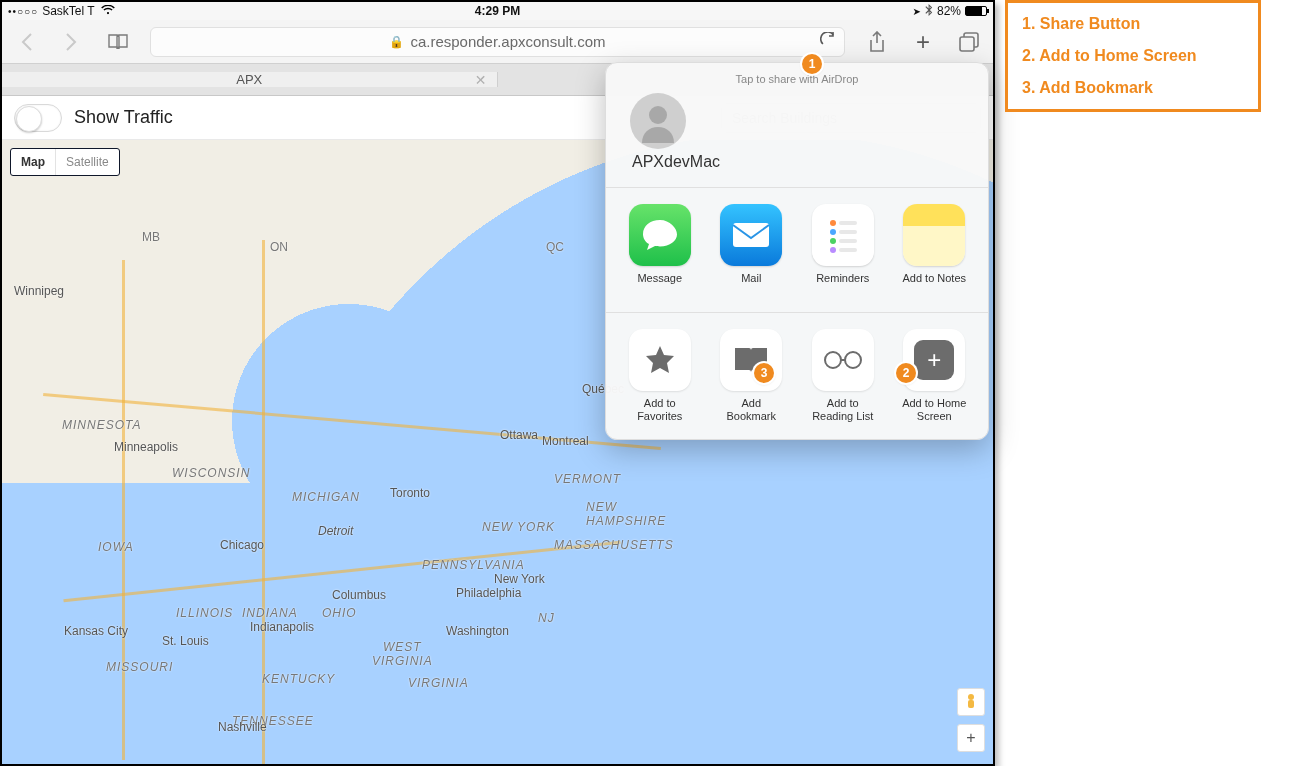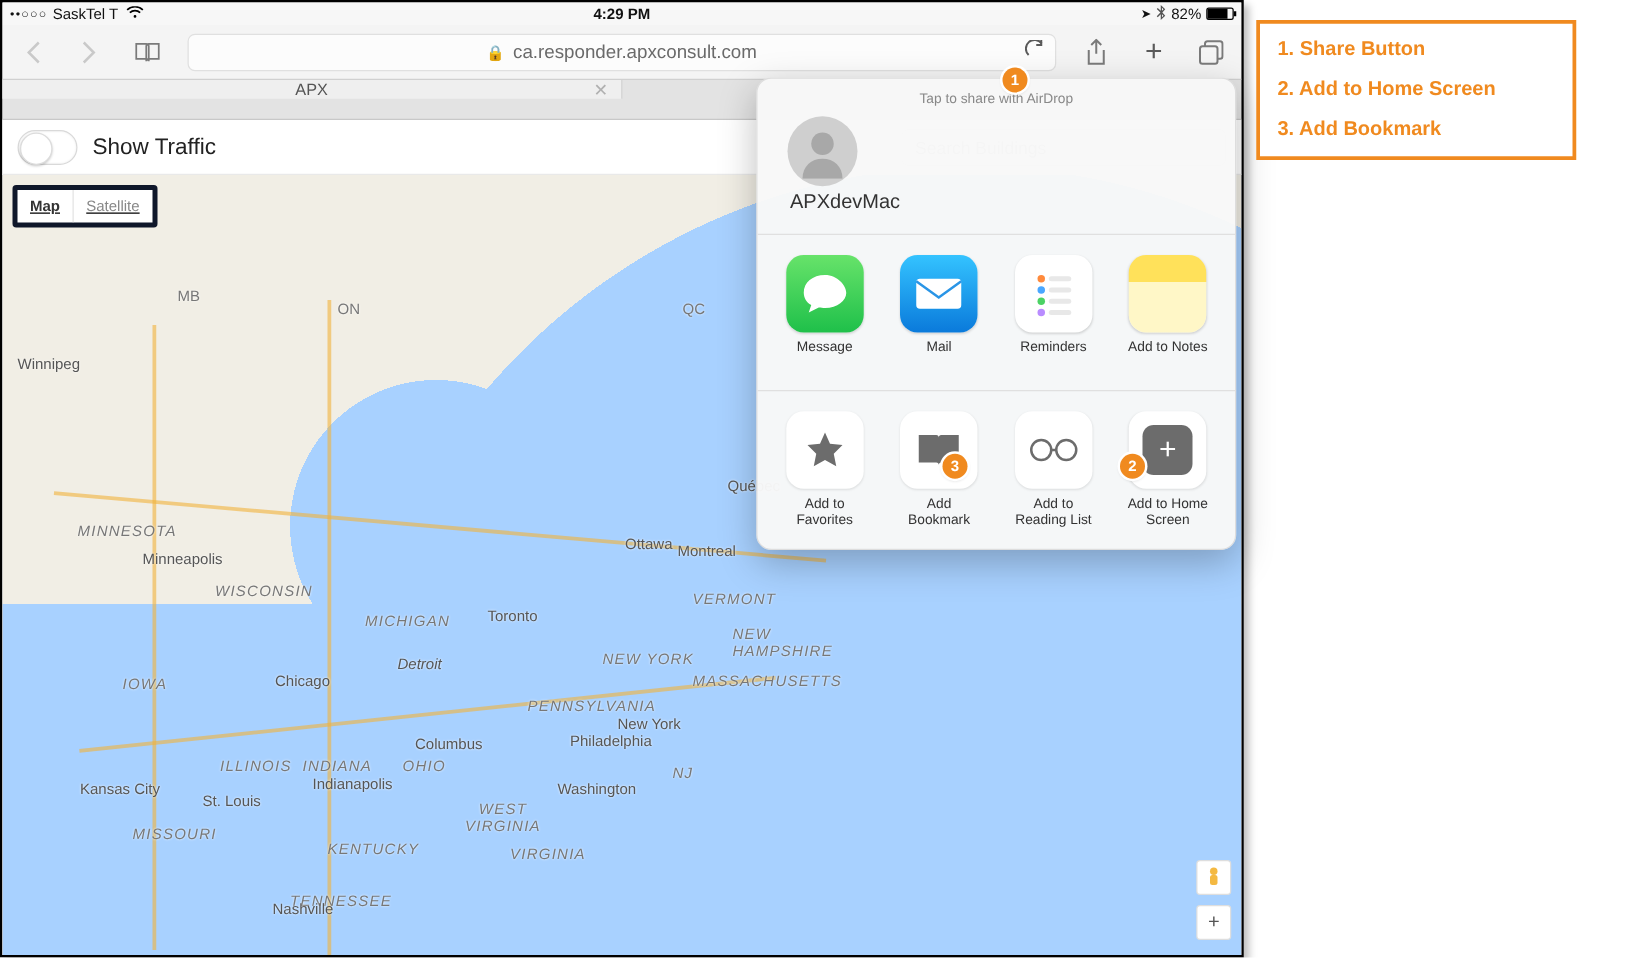--- a/index.html
+++ b/index.html
@@ -14,37 +14,37 @@
   .batt::after{content:""; position:absolute; right:-3px; top:2px; width:2px; height:4px; background:#000;}
   .batt i { display:block; height:100%; width:82%; background:#000;}
   
   .toolbar { height:44px; background:#f4f4f4; border-bottom:1px solid #d0d0d0; display:flex; align-items:center; padding:0 10px; gap:18px; position:relative;}
   .tb-control{ color:#c8c8c8; display:flex; align-items:center; justify-content:center; width:28px; height:28px;}
   .tb-dark{ color:#5a5a5a;}
   .addr { flex:1; height:30px; background:#fcfcfc; border:1px solid #e0e0e0; border-radius:6px; display:flex; align-items:center; justify-content:center; gap:6px; color:#6a6a6a; font-size:15px; position:relative;}
   .addr .lock{font-size:12px; color:#777;}
   .addr .reload{ position:absolute; right:8px; color:#5a5a5a;}
   
-  .tabbar { height:32px; background:#e3e3e3; border-bottom:1px solid #c8c8c8; display:flex; align-items:flex-start;}
+  .tabbar { height:32px; background:#e3e3e3; border-bottom:1px solid #c8c8c8; display:flex; align-items:center;}
   .tab { flex:0 0 50%; display:flex; align-items:center; justify-content:center; font-size:13px; color:#555; position:relative; background:#efefef; border-right:1px solid #cfcfcf;}
   .tab .close{ position:absolute; right:10px; color:#b0b0b0; font-size:14px;}
   
   .page { position:relative; height:calc(100% - 18px - 44px - 32px); background:#fff;}
   .traffic-row{ height:44px; display:flex; align-items:center; padding:0 12px; gap:12px; border-bottom:1px solid #e9e9e9; background:#fff;}
   .toggle{ width:48px; height:28px; border-radius:14px; background:#fff; border:1px solid #d9d9d9; position:relative; box-shadow:inset 0 0 2px rgba(0,0,0,.08);}
   .toggle::after{content:""; position:absolute; left:1px; top:1px; width:24px; height:24px; border-radius:50%; background:#fff; border:1px solid #dcdcdc; box-shadow:0 1px 2px rgba(0,0,0,.2);}
   .traffic-label{ font-size:18px; color:#222;text-align:center;}
   .searchbox{ margin-left:auto; width:260px; height:30px; border:1px solid #e0e0e0; border-radius:6px; background:#fff; display:flex; align-items:center; padding:0 10px; color:#a0a0a0; font-size:14px;}
   .maparea{ position:relative; height:calc(100% - 44px); overflow:hidden;}
   .map-bg{ position:absolute; inset:0; background:
      radial-gradient(circle at 35% 45%, #a8d1ff 0 16%, transparent 16%),
      radial-gradient(circle at 78% 80%, #a8d1ff 0 55%, transparent 55%),
      linear-gradient(180deg,#f1eee5 0 55%, #a8d1ff 55% 100%);
   }
-  .maptype{ position:absolute; left:8px; top:8px; display:flex; border:4px solid #0f172a; border-radius:3px; overflow:hidden; background:#fff; font-size:12px;text-decoration:underline;}
+  .maptype{ position:absolute; left:8px; top:8px; display:flex; border:1px solid #0f172a; border-radius:3px; overflow:hidden; background:#fff; font-size:12px;}
   .maptype span{ padding:6px 10px; color:#333;}
   .maptype span.active{ font-weight:600;}
   .maptype span + span{ border-left:1px solid #e3e3e3; color:#888;}
   .map-label{ position:absolute; font-size:12px; color:#777; white-space:nowrap; text-shadow:0 0 2px #fff;}
   .state{ text-transform:uppercase; letter-spacing:1px;font-style:italic;}
   .city{ color:#555; font-size:12px;}
   .road{ position:absolute; background:#f2b23a; opacity:.6;}
   .mapctrl{ position:absolute; right:8px; width:28px; height:28px; background:#fff; border:1px solid #dedede; border-radius:3px; display:flex; align-items:center; justify-content:center; color:#555; font-size:16px;}
   
   .sheet{ position:absolute; right:4px; top:60px; width:384px; background:rgba(248,248,248,.97); border:1px solid #ddd; border-radius:12px; box-shadow:0 10px 30px rgba(0,0,0,.25); overflow:hidden;}
@@ -60,21 +60,21 @@
   .app-msg{ background:linear-gradient(180deg,#67e36a,#1fc04a);}
   .app-mail{ background:linear-gradient(180deg,#34c3ff,#0a7adb);}
   .app-rem{ background:#fff; display:flex; align-items:center; justify-content:center;}
   .app-notes{ background:linear-gradient(180deg,#ffe15a 0 35%,#fff7c7 35% 100%);}
   .applbl,.actlbl{ font-size:11px; color:#333; text-align:center; line-height:1.2; min-height:24px;}
   .acticon{ width:62px; height:62px; border-radius:14px; background:#fff; display:flex; align-items:center; justify-content:center; color:#6c6c6c; box-shadow:0 1px 2px rgba(0,0,0,.1);}
   .home-icon{ width:40px;height:40px;border-radius:9px;background:#6c6c6c;display:flex;align-items:center;justify-content:center;color:#fff; font-size:24px; font-weight:300;}
   
   .callout{ position:absolute; width:20px; height:20px; border-radius:50%; background:#f08a1f; color:#fff; font-size:12px; font-weight:700; display:flex; align-items:center; justify-content:center; box-shadow:0 0 0 2px #fff, 0 1px 3px rgba(0,0,0,.3);}
   
-  .legend{ position:absolute; left:1005px; top:16px; width:256px; border:3px solid #f08a1f; background:#fff; padding:12px 14px; display:flex; flex-direction:column; gap:14px;}
+  .legend{ position:absolute; left:1005px; top:0; width:256px; border:3px solid #f08a1f; background:#fff; padding:12px 14px; display:flex; flex-direction:column; gap:14px;}
   .legend-item{ color:#f08a1f; font-weight:700; font-size:16px;}
 </style>
 </head>
 <body>
 
 <div class="device">
 
   <div class="status">
     <span class="dots">••○○○</span>
     <span>SaskTel T</span>

